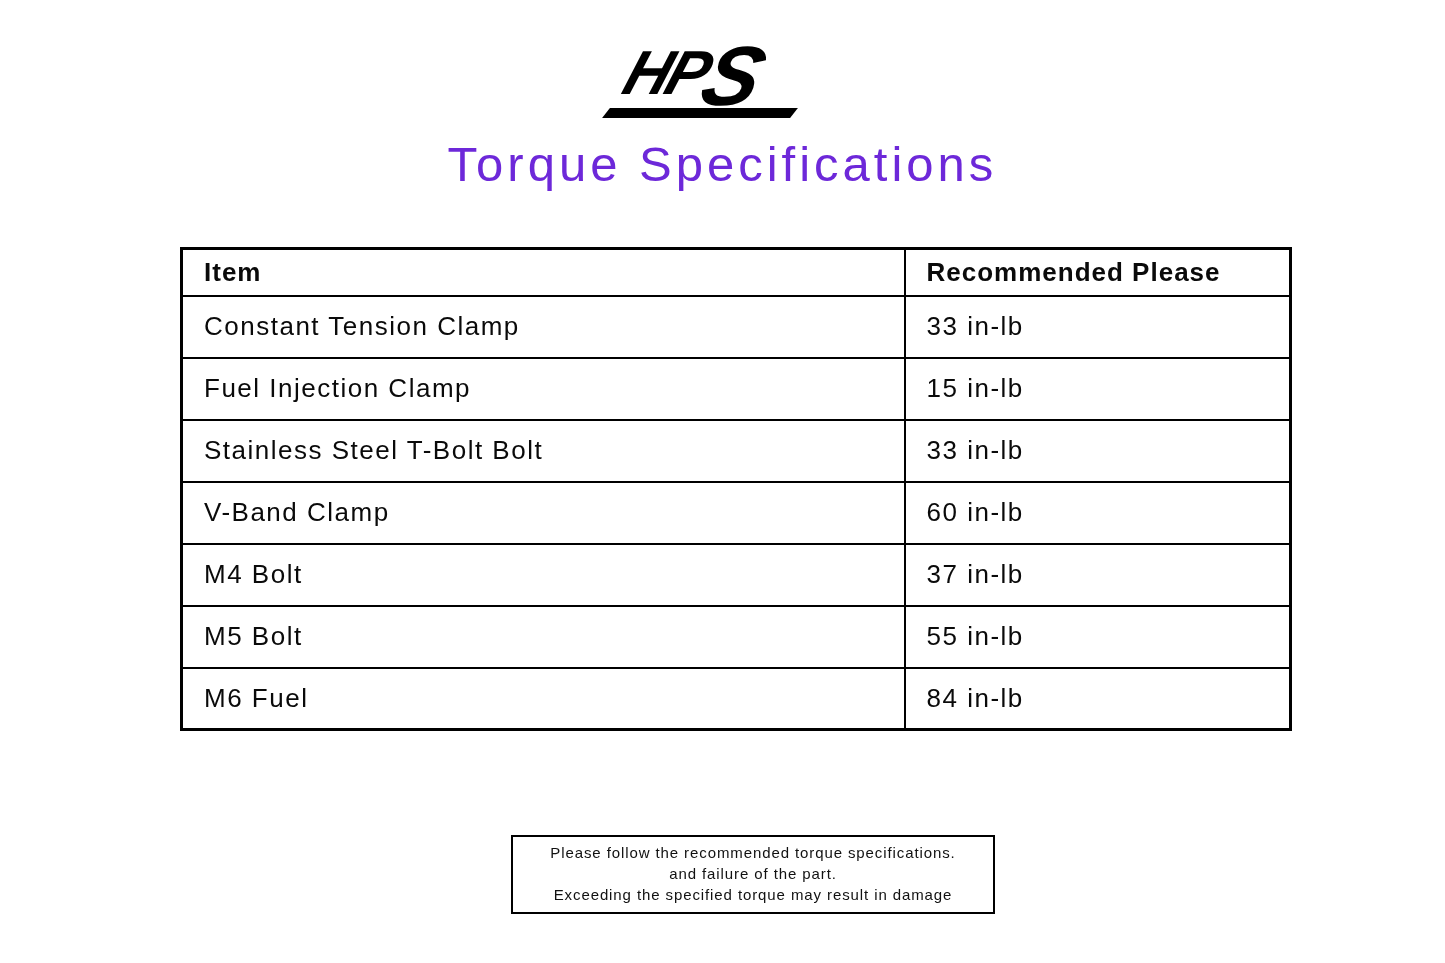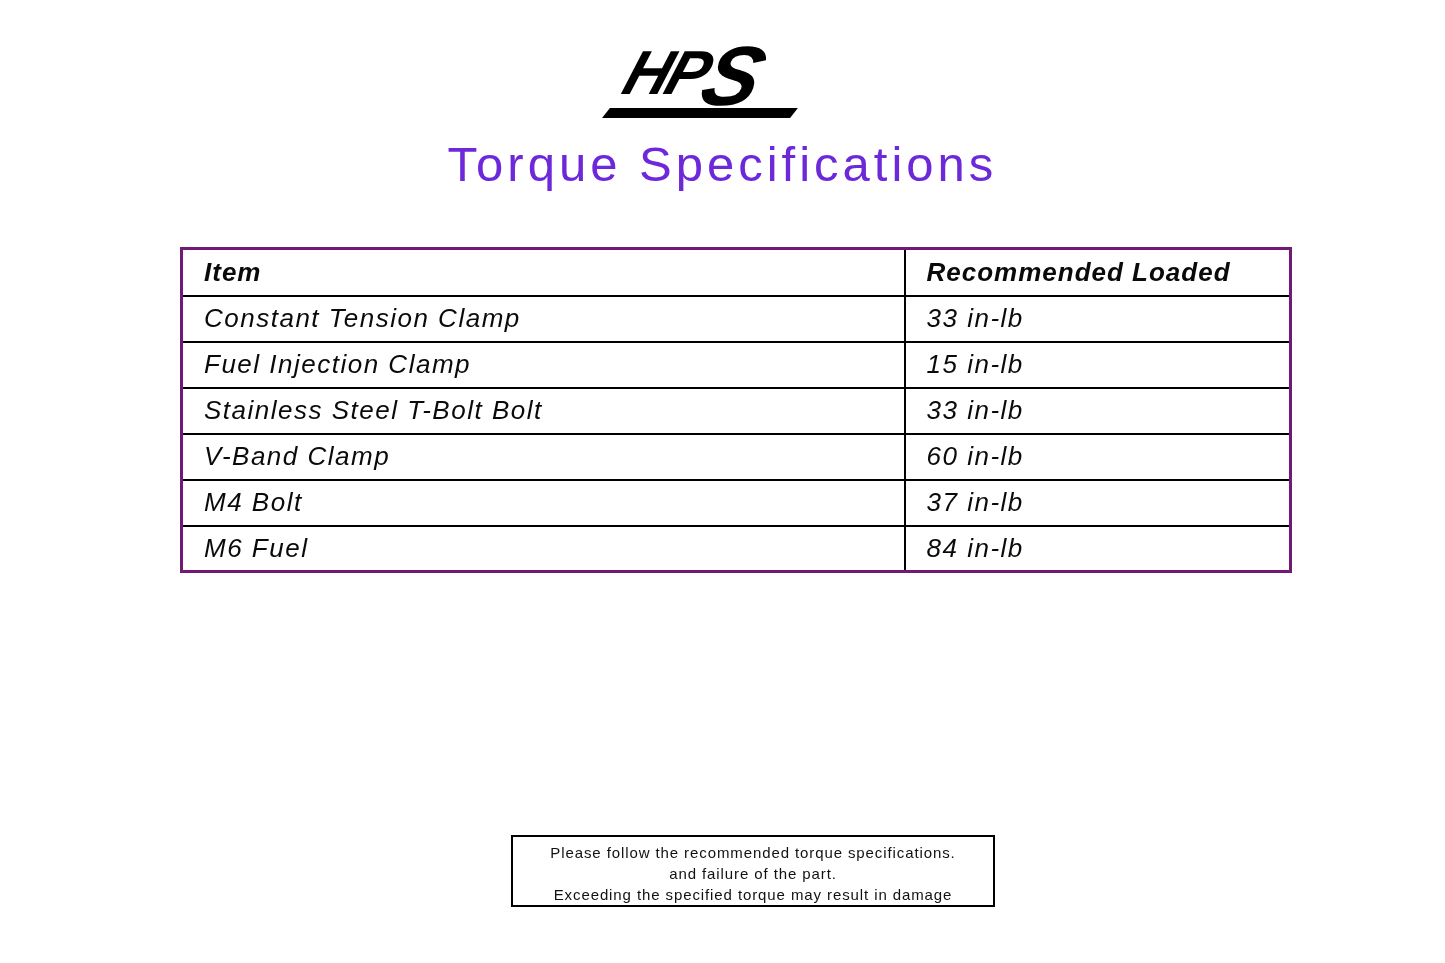--- a/index.html
+++ b/index.html
@@ -77,38 +77,38 @@
     border: 2px solid #000000;
     padding: 0 0 0 21px;
     text-align: left;
     vertical-align: middle;
     font-size: 26px;
     letter-spacing: 1.5px;
     white-space: nowrap;
     overflow: hidden;
     color: #0a0a0a;
   }
-  .spec-table { border: 3px solid #701a75; font-style: italic; }
+  .spec-table { border: 3px solid #000000; }
   .spec-table th {
     height: 47px;
     font-weight: bold;
     letter-spacing: 1px;
   }
-  .spec-table td { height: 46px; }
+  .spec-table td { height: 62px; }
   .col-item  { width: 723px; }
   .col-torque { width: 386px; }
 
   
   .note {
     position: absolute;
     left: 511px;
     top: 835px;
     width: 484px;
     border: 2px solid #000000;
-    padding: 5px 8px 0;
+    padding: 5px 8px 7px;
     text-align: center;
   }
   .note-line {
     font-size: 15px;
     line-height: 21px;
     letter-spacing: 0.9px;
     color: #111111;
     white-space: nowrap;
   }
 </style>
@@ -125,21 +125,21 @@
   <div class="title">Torque Specifications</div>
 
   <table class="spec-table">
     <colgroup>
       <col class="col-item">
       <col class="col-torque">
     </colgroup>
     <thead>
       <tr>
         <th>Item</th>
-        <th>Recommended Loaded</th>
+        <th>Recommended Please</th>
       </tr>
     </thead>
     <tbody>
       <tr>
         <td>Constant Tension Clamp</td>
         <td>33 in-lb</td>
       </tr>
       <tr>
         <td>Fuel Injection Clamp</td>
         <td>15 in-lb</td>
@@ -150,20 +150,24 @@
       </tr>
       <tr>
         <td>V-Band Clamp</td>
         <td>60 in-lb</td>
       </tr>
       <tr>
         <td>M4 Bolt</td>
         <td>37 in-lb</td>
       </tr>
       <tr>
+        <td>M5 Bolt</td>
+        <td>55 in-lb</td>
+      </tr>
+      <tr>
         <td>M6 Fuel</td>
         <td>84 in-lb</td>
       </tr>
     </tbody>
   </table>
 
   <div class="note">
     <div class="note-line">Please follow the recommended torque specifications.</div>
     <div class="note-line">and failure of the part.</div>
     <div class="note-line">Exceeding the specified torque may result in damage</div>

